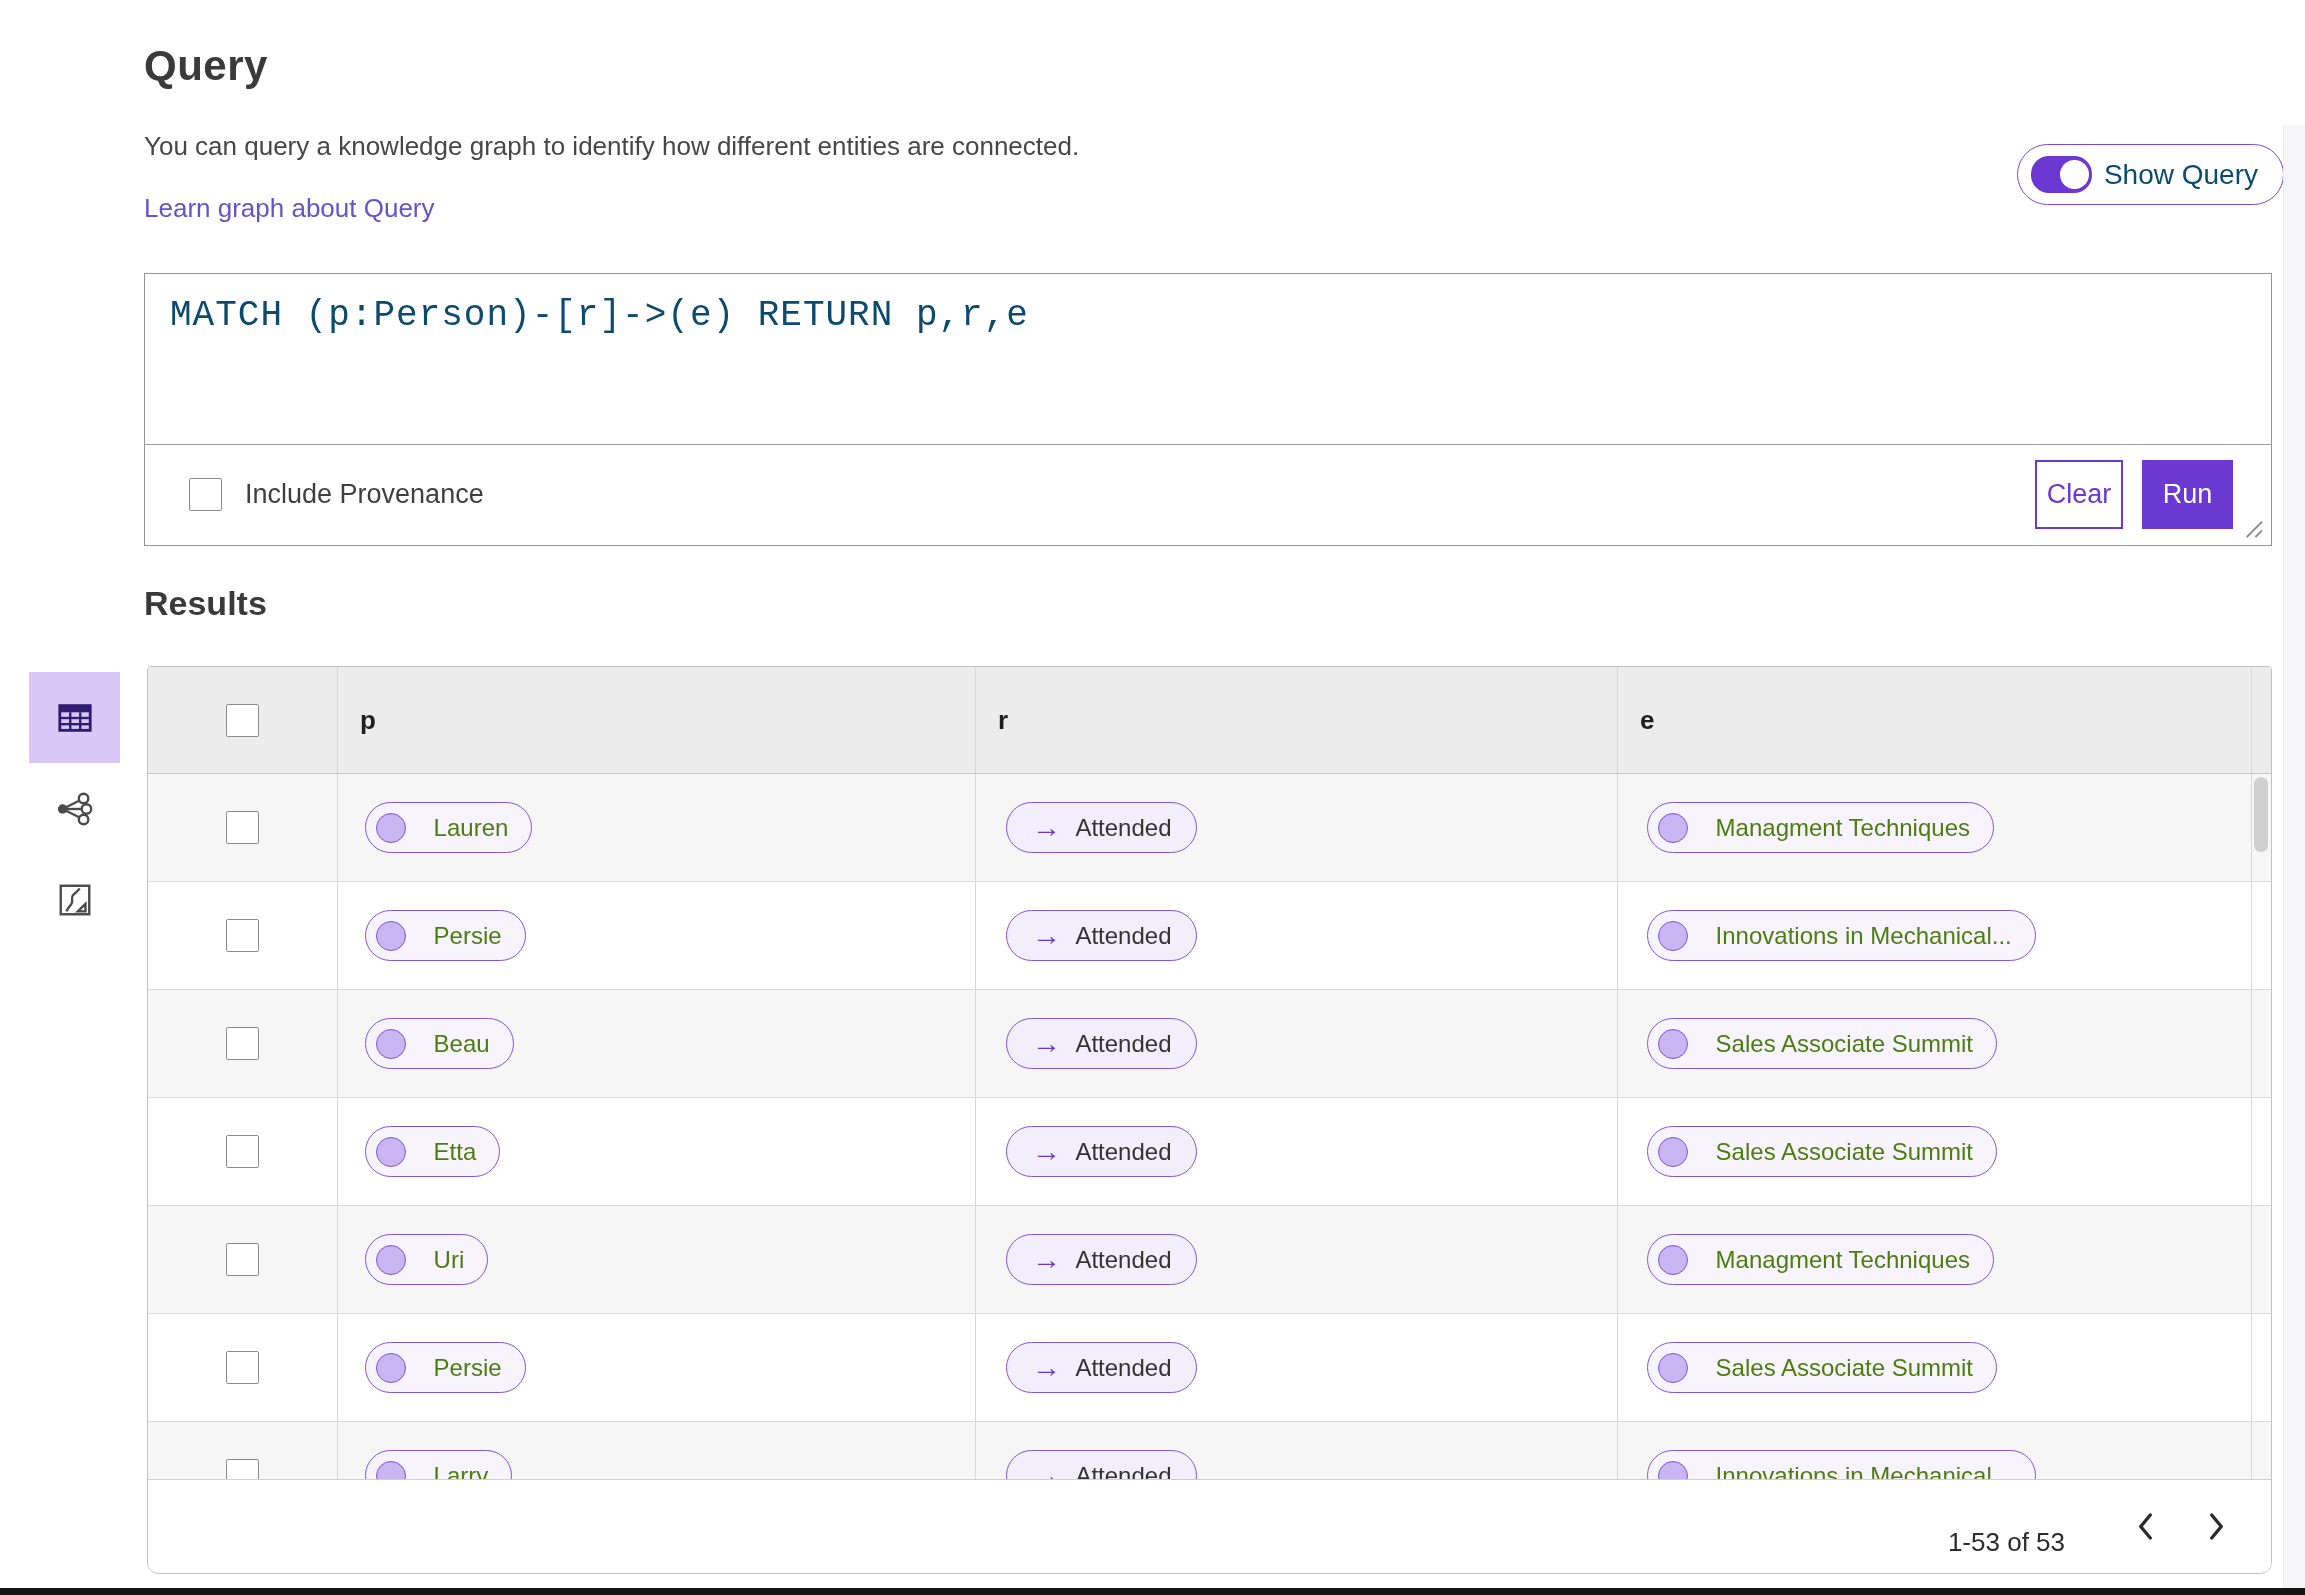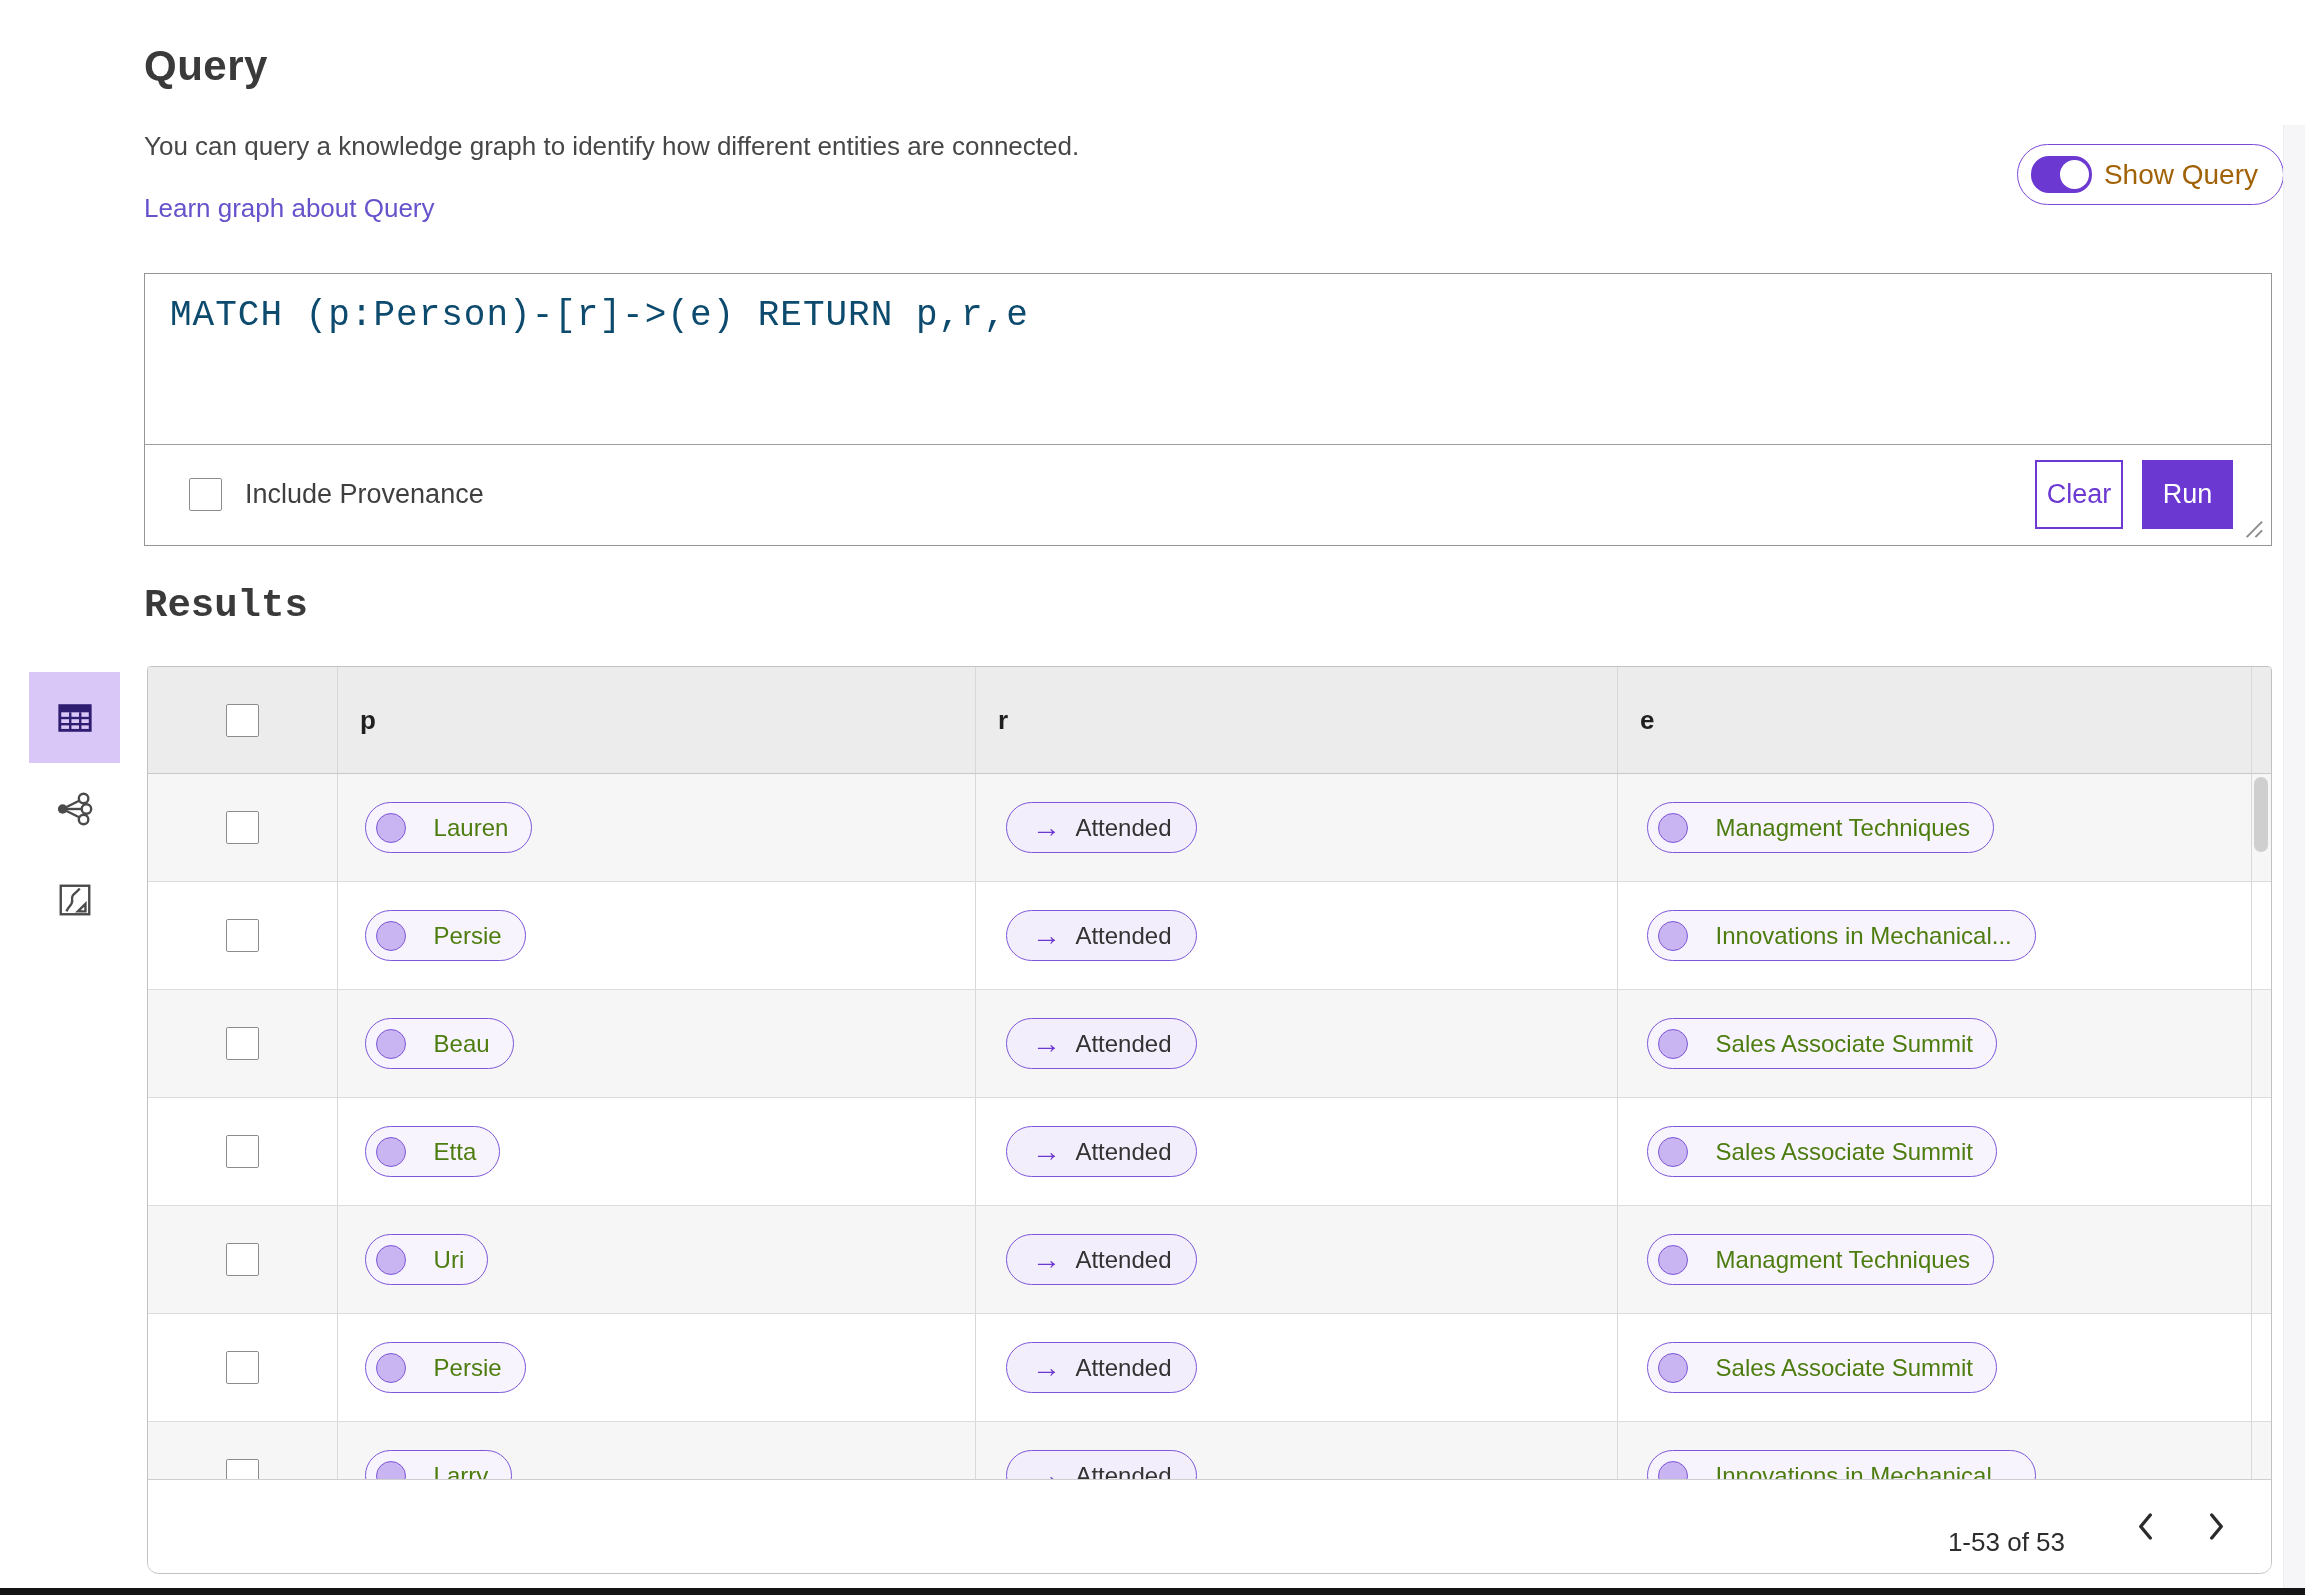--- a/index.html
+++ b/index.html
@@ -9,36 +9,36 @@
   
   .q-title { position:absolute; left:144px; top:42px; font-size:42px; font-weight:700; color:#3a3a3a; letter-spacing:0.5px; }
   .q-desc  { position:absolute; left:144px; top:131px; font-size:26px; color:#474747; }
   .q-link  { position:absolute; left:144px; top:193px; font-size:26px; color:#6553cb; cursor:pointer; }
 
   .toggle-pill { position:absolute; left:2017px; top:144px; height:61px; min-width:253px;
     border:1.9px solid #7a49d6; border-radius:32px; background:#fff; display:flex; align-items:center;
     padding:0 25px 0 13.4px; cursor:pointer; }
   .toggle-switch { width:61px; height:37px; background:#6c38d2; border-radius:18px; position:relative; flex:0 0 auto; }
   .toggle-knob { position:absolute; top:3.8px; right:3.8px; width:29px; height:29px; border-radius:50%; background:#fff; }
-  .toggle-label { margin-left:11.5px; font-size:28px; color:#a16207; white-space:nowrap; }
+  .toggle-label { margin-left:11.5px; font-size:28px; color:#0c4a6e; white-space:nowrap; }
 
   .q-panel { position:absolute; left:144px; top:273px; width:2128px; height:273px; border:1.9px solid #959595; background:#fff; }
   .q-code-area { position:relative; height:171px; border-bottom:1.9px solid #9f9f9f; padding:21px 25px;
     font-family:"Liberation Mono", monospace; font-size:36px; color:#0c4a6e; letter-spacing:1px; white-space:pre; }
   .q-resize-grip { position:absolute; right:4.8px; bottom:3.8px; }
   .q-footer { height:98px; display:flex; align-items:center; padding:0 38px 0 44px; }
   .cbx { width:33px; height:33px; border:1.9px solid #8c8c8c; background:#fff; border-radius:1.9px; cursor:pointer; flex:0 0 auto; }
   .q-cbx-label { margin-left:23px; font-size:27px; color:#3f3f3f; }
   .btn-clear { margin-left:auto; width:88px; height:69px; background:#fff; border:2.9px solid #6c38d2; color:#6c38d2;
     font-size:27px; font-family:inherit; cursor:pointer; }
   .btn-run { margin-left:19px; width:91px; height:69px; background:#6c38d2; border:none; color:#fff;
     font-size:27px; font-family:inherit; cursor:pointer; }
 
   
-  .r-title { position:absolute; left:144px; top:584px; font-size:39px; font-weight:700; color:#3a3a3a;font-family:Liberation Mono, monospace; }
+  .r-title { position:absolute; left:144px; top:584px; font-size:34px; font-weight:700; color:#3a3a3a; }
 
   .view-rail { position:absolute; left:29px; top:672px; width:91px; }
   .view-tile { width:91px; height:91px; display:flex; align-items:center; justify-content:center; cursor:pointer; }
   .view-tile.selected { background:#d8c7f7; }
 
   .tbl { position:absolute; left:147px; top:666px; width:2125px; height:908px; border:1.9px solid #c2c2c2;
     border-radius:3.8px 3.8px 11.5px 11.5px; background:#fff; overflow:hidden; }
   .tbl-header { height:107px; background:#ececec; border-bottom:1px solid #c9c9c9; display:flex; align-items:center; }
   .tbl-body { position:relative; height:705px; overflow:hidden; }
   .trow { height:108px; display:flex; align-items:center; border-bottom:1px solid #dcdcdc; background:#fff; }

